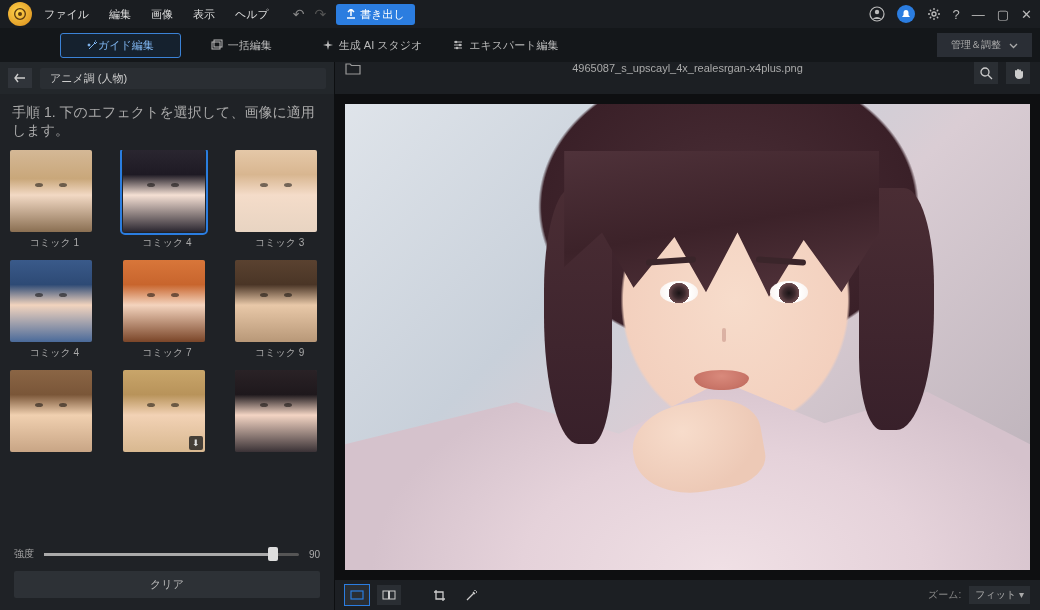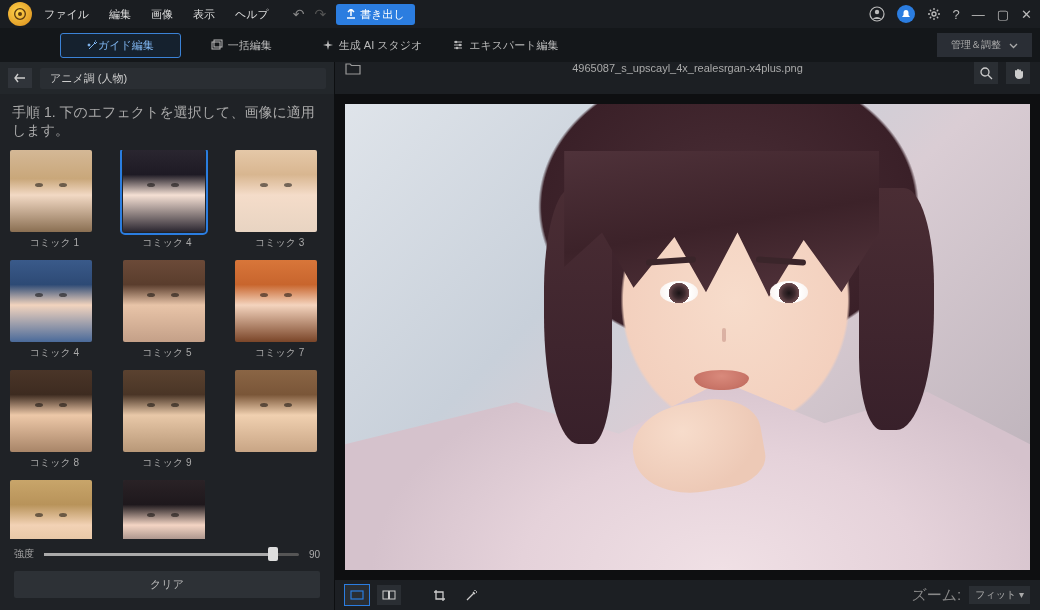--- a/index.html
+++ b/index.html
@@ -47,21 +47,21 @@
 .pv-filename { color: #aaa; font-size: 11px; position: absolute; left: 50%; transform: translateX(-50%); }
 .folder-icon { color: #999; cursor: pointer; font-size: 14px; }
 .pv-tools { display: flex; gap: 8px; }
 .pv-tool { width: 24px; height: 22px; display: flex; align-items: center; justify-content: center; background: #2a2e33; cursor: pointer; color: #ccc; }
 .canvas { flex: 1; background: #0e0f11; display: flex; align-items: center; justify-content: center; padding: 10px; position: relative; }
 .canvas-img { width: 100%; height: 100%; position: relative; overflow: hidden; }
 .pv-footer { height: 30px; display: flex; align-items: center; padding: 0 10px; gap: 8px; background: #1c1f23; }
 .view-toggle { width: 24px; height: 20px; display: flex; align-items: center; justify-content: center; cursor: pointer; background: #2a2e33; color: #ccc; }
 .view-toggle.active { outline: 1px solid #2b7de0; }
 .pv-footer-spacer { flex: 1; }
-.zoom-label { font-size: 15px; color: #888; }
+.zoom-label { font-size: 10px; color: #888; }
 .zoom-select { font-size: 10px; color: #aaa; background: #2a2e33; padding: 2px 6px; cursor: pointer; }
 
 
 .preset-scroll::-webkit-scrollbar { width: 6px; }
 .preset-scroll::-webkit-scrollbar-track { background: #1a1d21; }
 .preset-scroll::-webkit-scrollbar-thumb { background: #3a3e44; }
 
 
 .th1 { background: linear-gradient(180deg, #d4b896 0%, #c9a77a 35%, #f2d9c4 55%, #8a6f52 100%); }
 .th2 { background: linear-gradient(180deg, #2a2630 0%, #1e1a24 30%, #f5e0d4 55%, #2a2630 100%); }
@@ -227,35 +227,23 @@
             <div class="preset-label">コミック 3</div>
           </div>
         <div class="preset-cell">
             <div class="preset-thumb">
               <div class="face th4"></div>
             </div>
             <div class="preset-label">コミック 4</div>
           </div>
         <div class="preset-cell">
             <div class="preset-thumb">
-              <div class="face th5"></div>
-            </div>
-            <div class="preset-label">コミック 5</div>
-          </div>
-        <div class="preset-cell">
-            <div class="preset-thumb">
               <div class="face th7"></div>
             </div>
             <div class="preset-label">コミック 7</div>
-          </div>
-        <div class="preset-cell">
-            <div class="preset-thumb">
-              <div class="face th8"></div>
-            </div>
-            <div class="preset-label">コミック 8</div>
           </div>
         <div class="preset-cell">
             <div class="preset-thumb">
               <div class="face th9"></div>
             </div>
             <div class="preset-label">コミック 9</div>
           </div>
         <div class="preset-cell">
             <div class="preset-thumb">
               <div class="face th10"></div>

